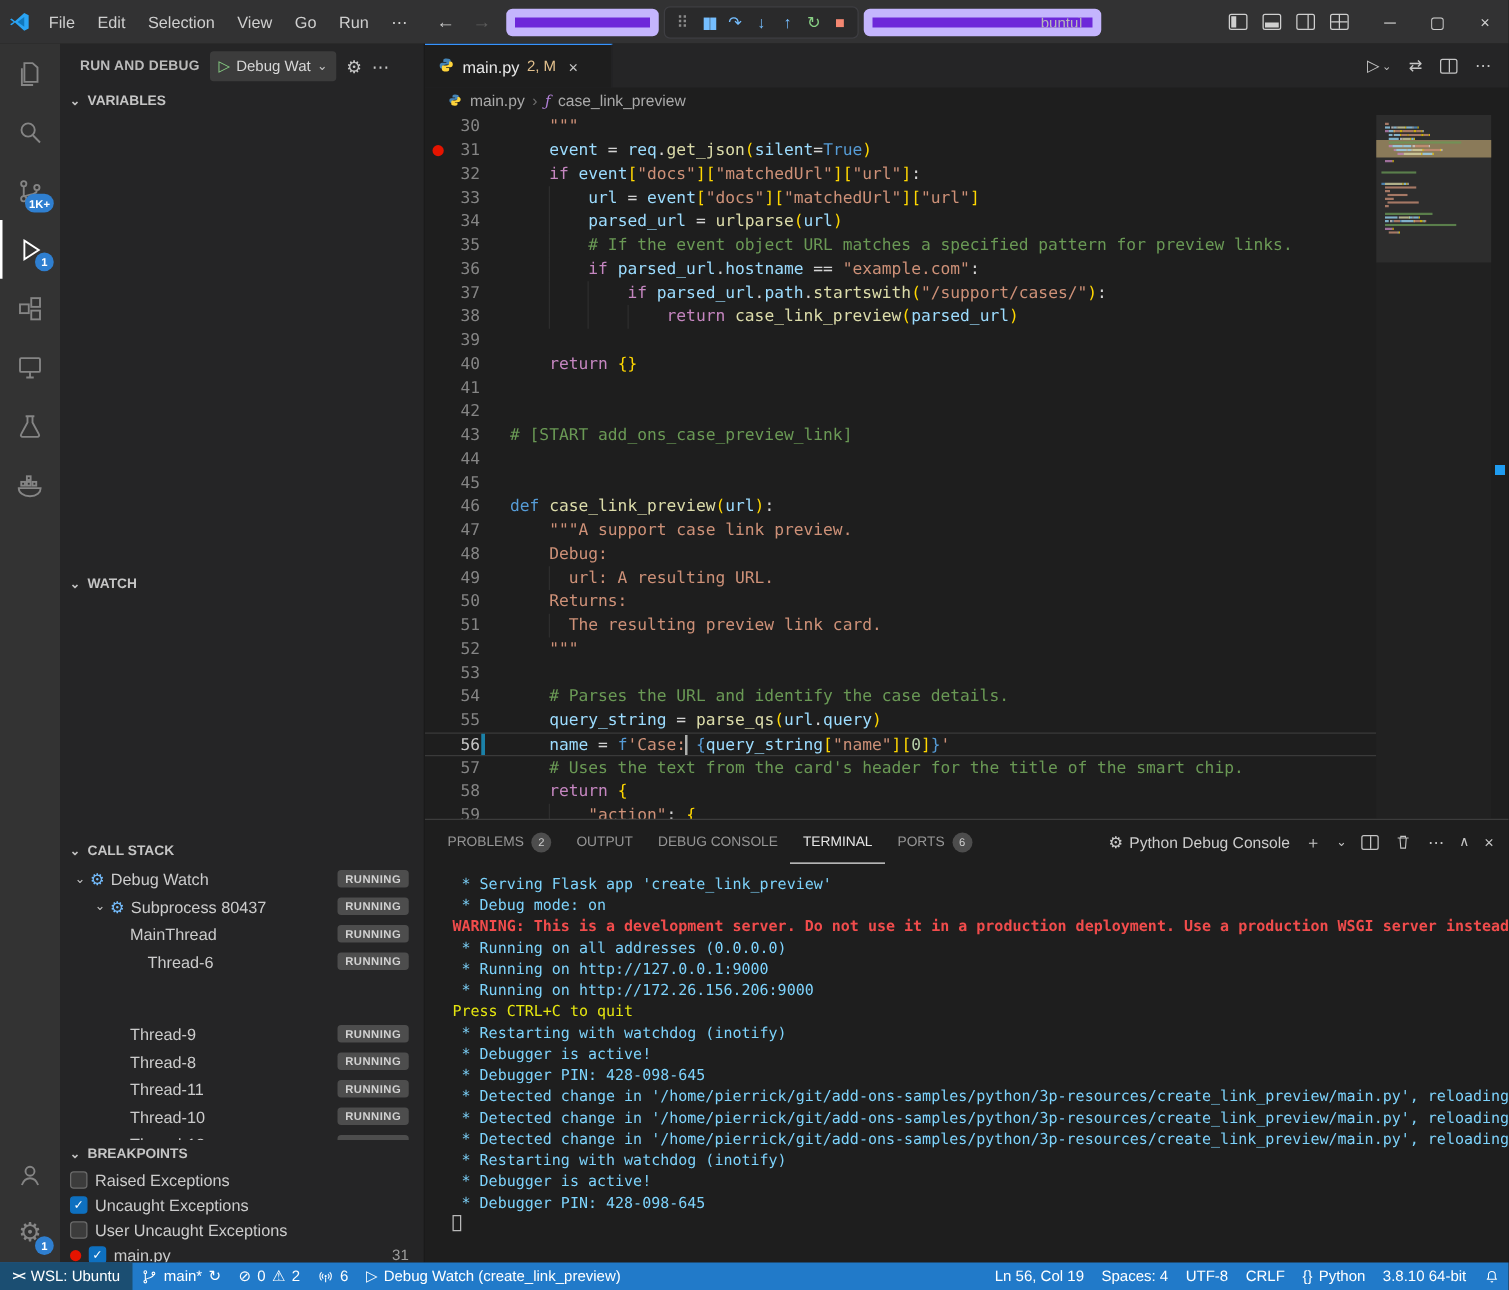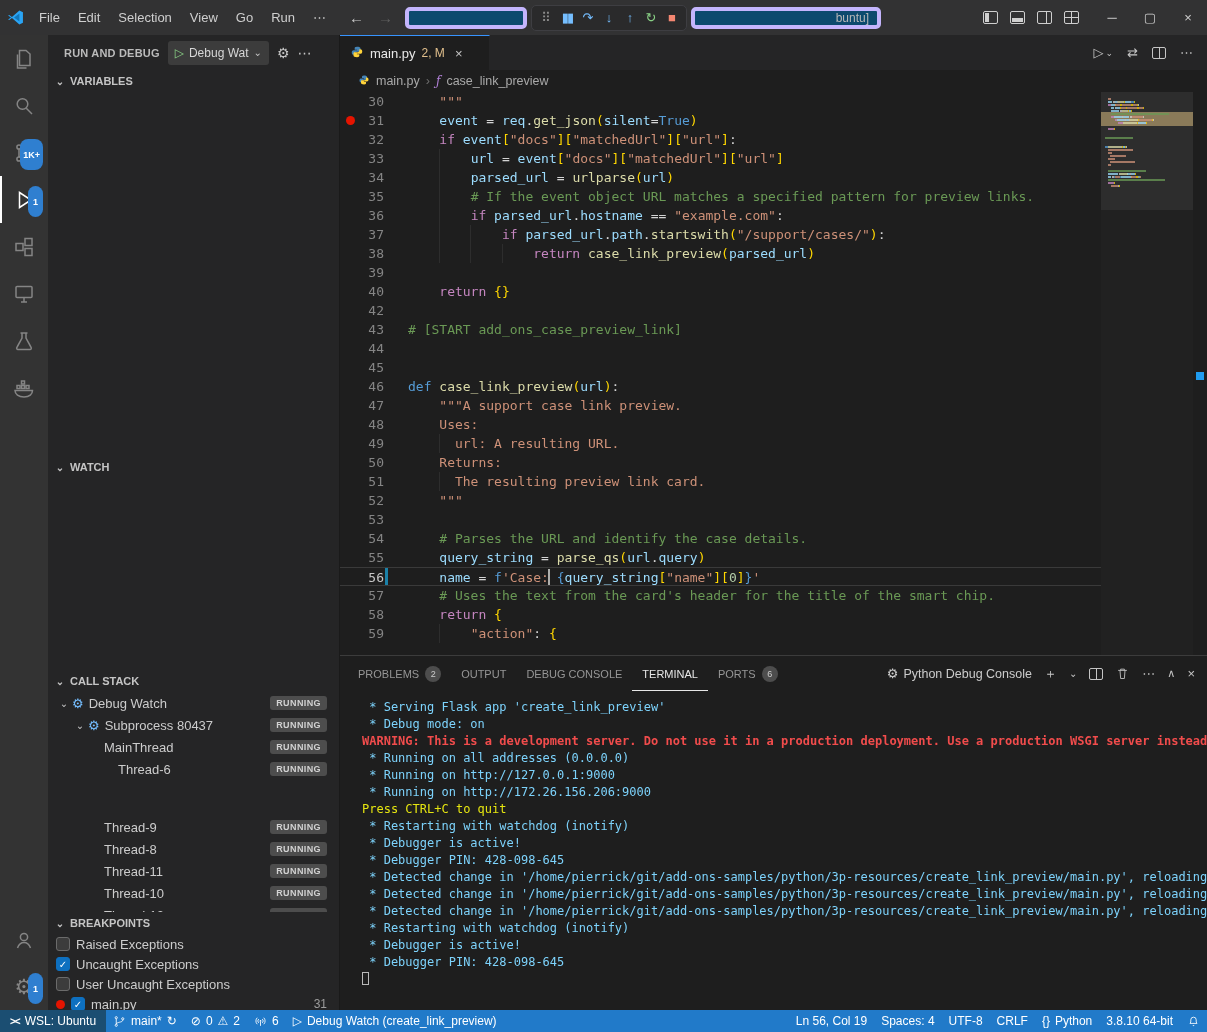--- a/index.html
+++ b/index.html
@@ -6,21 +6,21 @@
   html,body{width:1207px;height:1032px;overflow:hidden;background:#1e1e1e;
     font-family:"Liberation Sans",sans-serif;color:#cccccc;font-size:13px}
   .window{display:flex;flex-direction:column;width:1207px;height:1032px}
 
   
   .titlebar{height:35px;background:#323233;display:flex;align-items:center;flex:none;color:#cccccc}
   .tb-logo{width:30px;display:flex;justify-content:center}
   .menu-item{padding:0 9px;height:35px;display:flex;align-items:center;font-size:13px;color:#cfcfcf;cursor:default}
   .nav-arrows{display:flex;gap:14px;margin-left:14px;font-size:15px}
   .nav-back{color:#cccccc}.nav-fwd{color:#5f5f5f}
-  .cmd-box{height:22px;background:#0c4a6e;border:4px solid #c4b5fd;border-radius:5px}
+  .cmd-box{height:22px;background:#6d28d9;border:7px solid #c4b5fd;border-radius:5px}
   .cmd-left{width:122px;margin-left:12px}
   .cmd-right{width:190px;display:flex;align-items:center;justify-content:flex-end;padding-right:8px;
     color:#b8b8b8;font-size:12px;overflow:hidden;white-space:nowrap}
   .dbg-toolbar{display:flex;align-items:center;height:26px;background:#2a2a2b;border:1px solid #3e3e42;
     border-radius:5px;margin:0 4px;padding:0 4px;gap:1px}
   .dbg-btn{width:20px;height:22px;display:flex;align-items:center;justify-content:center;font-size:13px;cursor:default}
   .c-blue{color:#75beff}.c-green{color:#89d185}.c-red{color:#f48771}.c-dim{color:#8a8a8a}
   .tb-right{margin-left:auto;display:flex;align-items:center}
   .lay-group{display:flex;gap:12px;margin-right:14px;align-items:center}
   .lay{width:15px;height:13px;border:1px solid #cfcfcf;border-radius:2px;position:relative}
@@ -32,21 +32,21 @@
   .win-btn{width:38px;height:35px;display:flex;align-items:center;justify-content:center;font-size:13px;color:#cfcfcf}
 
   
   .main{flex:1;display:flex;min-height:0}
 
   
   .activitybar{width:48px;background:#333333;display:flex;flex-direction:column;align-items:center;flex:none}
   .ab-item{width:48px;height:47px;display:flex;align-items:center;justify-content:center;color:#858585;position:relative;cursor:default}
   .ab-item.active{color:#ffffff;box-shadow:inset 2px 0 0 #ffffff}
   .ab-item svg{width:24px;height:24px;stroke:currentColor;fill:none;stroke-width:1.5}
-  .ab-badge{position:absolute;right:5px;bottom:6px;min-width:15px;height:31px;border-radius:8px;background:#2f7fd0;
+  .ab-badge{position:absolute;right:5px;bottom:6px;min-width:15px;height:15px;border-radius:8px;background:#2f7fd0;
     color:#fff;font-size:9px;display:flex;align-items:center;justify-content:center;padding:0 3px;font-weight:bold}
   .ab-spacer{flex:1}
   .ab-gear{font-size:21px;line-height:1}
 
   
   .sidebar{width:292px;background:#252526;display:flex;flex-direction:column;flex:none;border-right:1px solid #1a1a1a;min-height:0}
   .sb-controls{height:35px;display:flex;align-items:center;padding:0 10px 0 16px;gap:8px;flex:none}
   .sb-title{font-size:11px;font-weight:bold;color:#bbbbbb;letter-spacing:.2px;white-space:nowrap}
   .cfg-btn{height:24px;background:#3c3c3c;border-radius:3px;display:flex;align-items:center;padding:0 7px;gap:5px;font-size:12px;color:#d7d7d7}
   .cfg-play{color:#89d185;font-size:12px}
@@ -415,27 +415,28 @@
               <div class="code-row"><div class="glyph"><div class="bp-glyph"></div></div><div class="lnum">31</div><div class="lcode"><span class="t-w">    </span><span class="t-v">event</span><span class="t-w"> = </span><span class="t-v">req</span><span class="t-w">.</span><span class="t-f">get_json</span><span class="t-g">(</span><span class="t-v">silent</span><span class="t-w">=</span><span class="t-b">True</span><span class="t-g">)</span></div></div>
               <div class="code-row"><div class="glyph"></div><div class="lnum">32</div><div class="lcode"><span class="t-w">    </span><span class="t-k">if </span><span class="t-v">event</span><span class="t-g">[</span><span class="t-s">"docs"</span><span class="t-g">][</span><span class="t-s">"matchedUrl"</span><span class="t-g">][</span><span class="t-s">"url"</span><span class="t-g">]</span><span class="t-w">:</span></div></div>
               <div class="code-row"><div class="iguide" style="left: 99.2px;"></div><div class="glyph"></div><div class="lnum">33</div><div class="lcode"><span class="t-w">        </span><span class="t-v">url</span><span class="t-w"> = </span><span class="t-v">event</span><span class="t-g">[</span><span class="t-s">"docs"</span><span class="t-g">][</span><span class="t-s">"matchedUrl"</span><span class="t-g">][</span><span class="t-s">"url"</span><span class="t-g">]</span></div></div>
               <div class="code-row"><div class="iguide" style="left: 99.2px;"></div><div class="glyph"></div><div class="lnum">34</div><div class="lcode"><span class="t-w">        </span><span class="t-v">parsed_url</span><span class="t-w"> = </span><span class="t-f">urlparse</span><span class="t-g">(</span><span class="t-v">url</span><span class="t-g">)</span></div></div>
               <div class="code-row"><div class="iguide" style="left: 99.2px;"></div><div class="glyph"></div><div class="lnum">35</div><div class="lcode"><span class="t-w">        </span><span class="t-c"># If the event object URL matches a specified pattern for preview links.</span></div></div>
               <div class="code-row"><div class="iguide" style="left: 99.2px;"></div><div class="glyph"></div><div class="lnum">36</div><div class="lcode"><span class="t-w">        </span><span class="t-k">if </span><span class="t-v">parsed_url</span><span class="t-w">.</span><span class="t-v">hostname</span><span class="t-w"> == </span><span class="t-s">"example.com"</span><span class="t-w">:</span></div></div>
               <div class="code-row"><div class="iguide" style="left: 99.2px;"></div><div class="iguide" style="left: 130.4px;"></div><div class="glyph"></div><div class="lnum">37</div><div class="lcode"><span class="t-w">            </span><span class="t-k">if </span><span class="t-v">parsed_url</span><span class="t-w">.</span><span class="t-v">path</span><span class="t-w">.</span><span class="t-f">startswith</span><span class="t-g">(</span><span class="t-s">"/support/cases/"</span><span class="t-g">)</span><span class="t-w">:</span></div></div>
               <div class="code-row"><div class="iguide" style="left: 99.2px;"></div><div class="iguide" style="left: 130.4px;"></div><div class="iguide" style="left: 161.6px;"></div><div class="glyph"></div><div class="lnum">38</div><div class="lcode"><span class="t-w">                </span><span class="t-k">return </span><span class="t-f">case_link_preview</span><span class="t-g">(</span><span class="t-v">parsed_url</span><span class="t-g">)</span></div></div>
               <div class="code-row"><div class="glyph"></div><div class="lnum">39</div><div class="lcode"></div></div>
               <div class="code-row"><div class="glyph"></div><div class="lnum">40</div><div class="lcode"><span class="t-w">    </span><span class="t-k">return </span><span class="t-g">{}</span></div></div>
+              <div class="code-row"><div class="glyph"></div><div class="lnum">41</div><div class="lcode"></div></div>
               <div class="code-row"><div class="glyph"></div><div class="lnum">42</div><div class="lcode"></div></div>
               <div class="code-row"><div class="glyph"></div><div class="lnum">43</div><div class="lcode"><span class="t-c"># [START add_ons_case_preview_link]</span></div></div>
               <div class="code-row"><div class="glyph"></div><div class="lnum">44</div><div class="lcode"></div></div>
               <div class="code-row"><div class="glyph"></div><div class="lnum">45</div><div class="lcode"></div></div>
               <div class="code-row"><div class="glyph"></div><div class="lnum">46</div><div class="lcode"><span class="t-d">def </span><span class="t-f">case_link_preview</span><span class="t-g">(</span><span class="t-v">url</span><span class="t-g">)</span><span class="t-w">:</span></div></div>
               <div class="code-row"><div class="glyph"></div><div class="lnum">47</div><div class="lcode"><span class="t-s">    """A support case link preview.</span></div></div>
-              <div class="code-row"><div class="glyph"></div><div class="lnum">48</div><div class="lcode"><span class="t-s">    Uses:</span></div></div>
+              <div class="code-row"><div class="glyph"></div><div class="lnum">48</div><div class="lcode"><span class="t-s">    Debug:</span></div></div>
               <div class="code-row"><div class="iguide" style="left: 99.2px;"></div><div class="glyph"></div><div class="lnum">49</div><div class="lcode"><span class="t-s">      url: A resulting URL.</span></div></div>
               <div class="code-row"><div class="glyph"></div><div class="lnum">50</div><div class="lcode"><span class="t-s">    Returns:</span></div></div>
               <div class="code-row"><div class="iguide" style="left: 99.2px;"></div><div class="glyph"></div><div class="lnum">51</div><div class="lcode"><span class="t-s">      The resulting preview link card.</span></div></div>
               <div class="code-row"><div class="glyph"></div><div class="lnum">52</div><div class="lcode"><span class="t-s">    """</span></div></div>
               <div class="code-row"><div class="glyph"></div><div class="lnum">53</div><div class="lcode"></div></div>
               <div class="code-row"><div class="glyph"></div><div class="lnum">54</div><div class="lcode"><span class="t-w">    </span><span class="t-c"># Parses the URL and identify the case details.</span></div></div>
               <div class="code-row"><div class="glyph"></div><div class="lnum">55</div><div class="lcode"><span class="t-w">    </span><span class="t-v">query_string</span><span class="t-w"> = </span><span class="t-f">parse_qs</span><span class="t-g">(</span><span class="t-v">url</span><span class="t-w">.</span><span class="t-v">query</span><span class="t-g">)</span></div></div>
               <div class="code-row current"><div class="glyph"></div><div class="lnum">56</div><div class="lcode"><span class="t-w">    </span><span class="t-v">name</span><span class="t-w"> = </span><span class="t-d">f</span><span class="t-s">'Case: </span><span class="t-d">{</span><span class="t-v">query_string</span><span class="t-g">[</span><span class="t-s">"name"</span><span class="t-g">][</span><span class="t-n">0</span><span class="t-g">]</span><span class="t-d">}</span><span class="t-s">'</span></div><div class="cursor" style="left: 208.4px;"></div><div class="gutter-mod"></div></div>
               <div class="code-row"><div class="glyph"></div><div class="lnum">57</div><div class="lcode"><span class="t-w">    </span><span class="t-c"># Uses the text from the card's header for the title of the smart chip.</span></div></div>
               <div class="code-row"><div class="glyph"></div><div class="lnum">58</div><div class="lcode"><span class="t-w">    </span><span class="t-k">return </span><span class="t-g">{</span></div></div>

